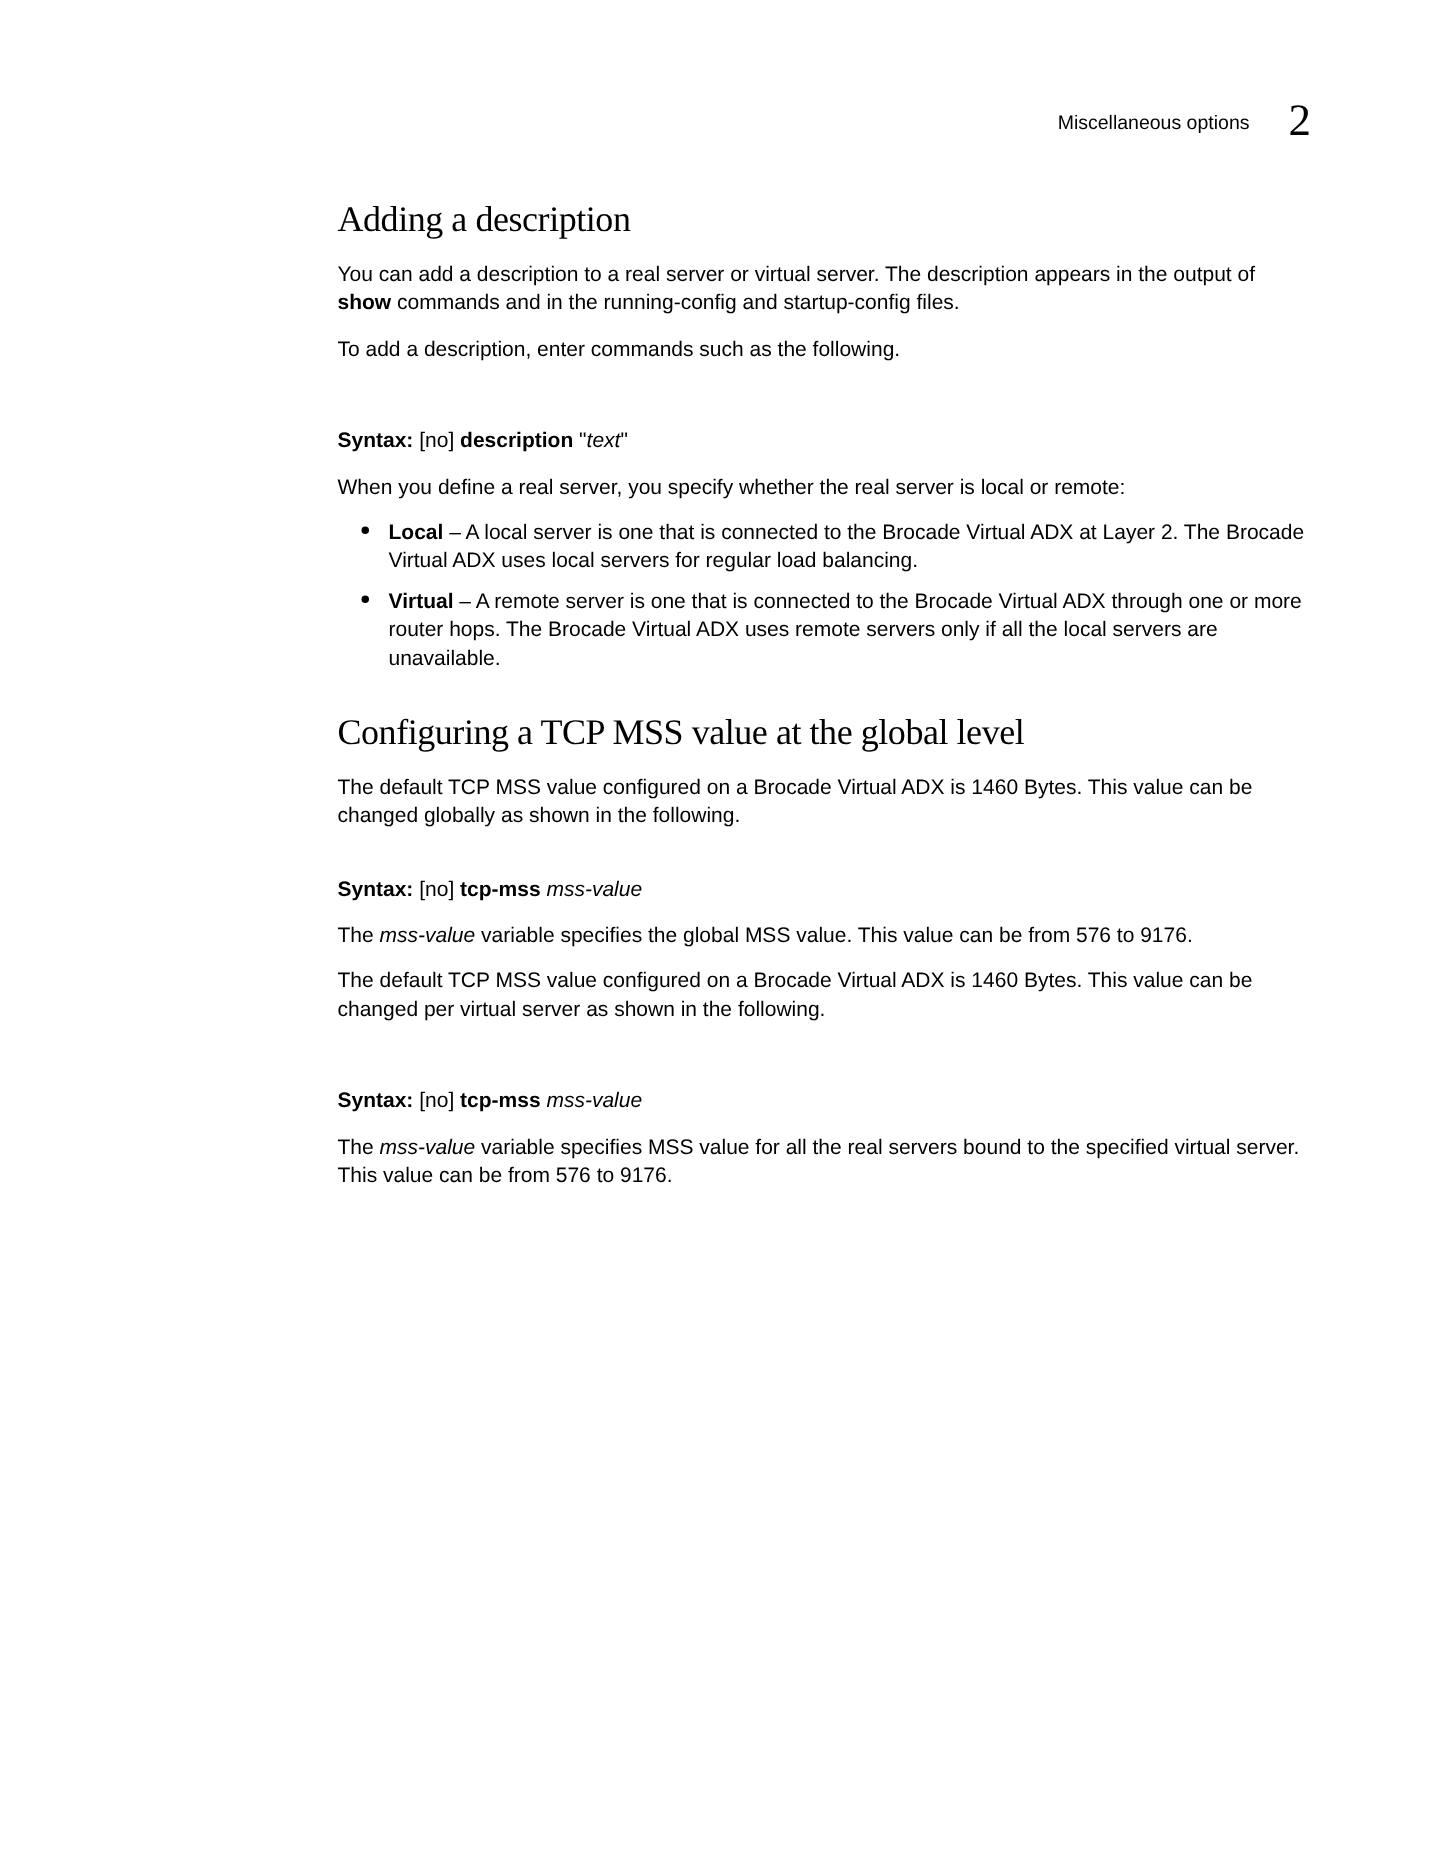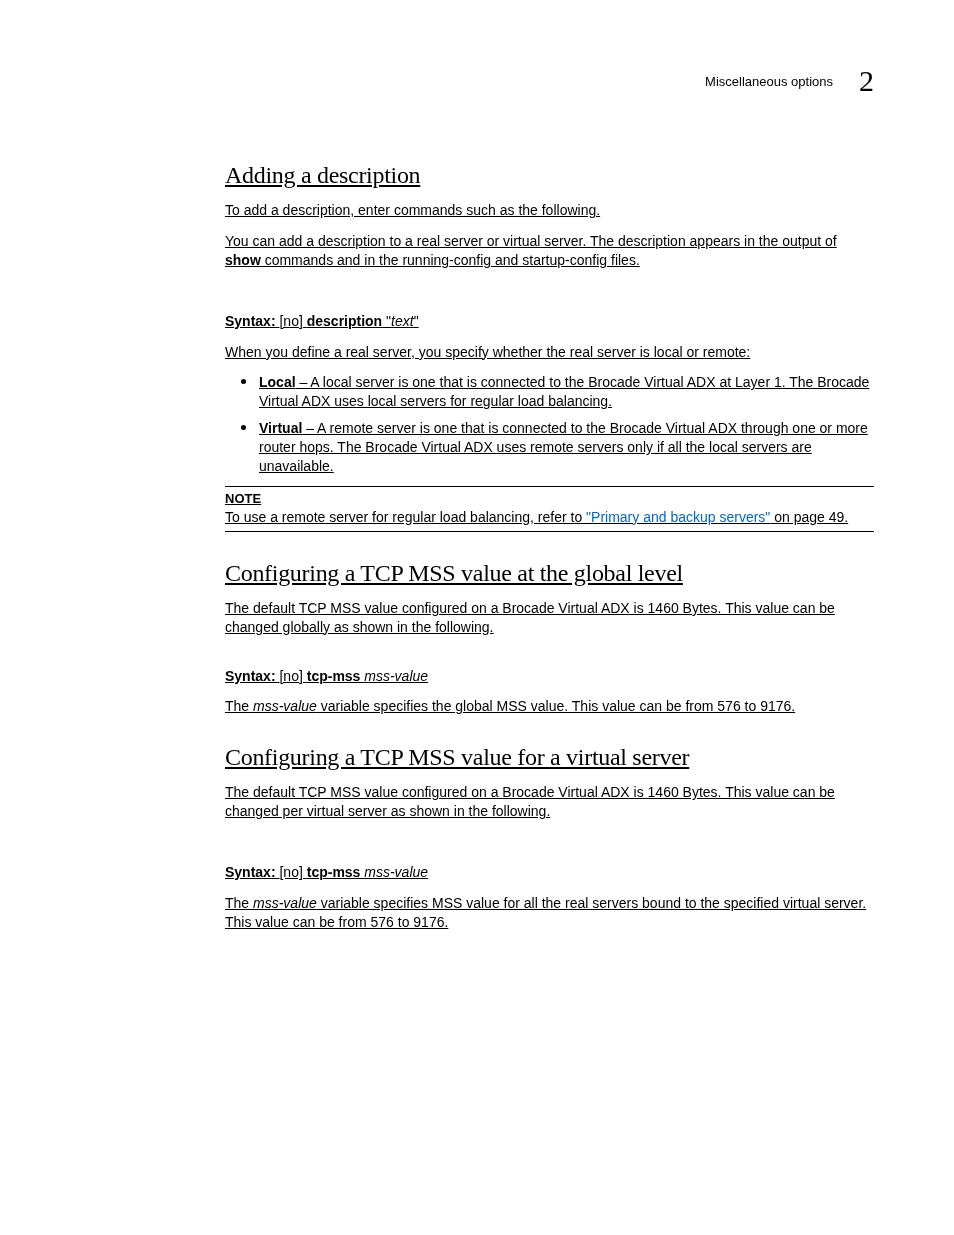--- a/index.html
+++ b/index.html
@@ -11,42 +11,41 @@
   body {
     font-family: Arial, Helvetica, sans-serif;
     color: #000000;
   }
   .page {
     position: relative;
     width: 954px;
     min-height: 1235px;
     box-sizing: border-box;
     padding: 64px 80px 80px 225px;
-    text-decoration: underline;
   }
   .running-header {
     position: absolute;
     top: 64px;
     right: 80px;
     display: flex;
     align-items: center;
     gap: 26px;
   }
   .rh-text {
     font-size: 13px;
     color: #000;
   }
   .rh-num {
     font-family: Georgia, 'Times New Roman', serif;
     font-size: 30px;
     font-weight: 400;
     color: #000;
   }
   .content {
-    margin-top: 98px;
+    margin-top: 70px;
   }
   h2.section {
     font-family: Georgia, 'Times New Roman', serif;
     font-weight: 400;
     font-size: 24px;
     margin: 28px 0 12px 0;
     letter-spacing: -0.3px;
     color: #000;
   }
   h2.section.first {
@@ -115,59 +114,50 @@
 <div class="page">
 
   <div class="running-header">
     <span class="rh-text">Miscellaneous options</span>
     <span class="rh-num">2</span>
   </div>
 
   <div class="content">
 
     <h2 class="section first">Adding a description</h2>
-    <p>To add a description, enter commands such as the following.</p>
     <p>
       <span>You can add a description to a real server or virtual server. The description appears in the output of </span><span class="bold">show</span><span> commands and in the running-config and startup-config files.</span>
     </p>
+    <p>To add a description, enter commands such as the following.</p>
     <p class="syntax">
       <span class="bold">Syntax: </span><span>[no] </span><span class="bold">description</span><span> "</span><span class="italic">text</span><span>"</span>
     </p>
 
     <p>When you define a real server, you specify whether the real server is local or remote:</p>
     <ul class="bullets">
       <li>
         <span class="dot"></span>
-        <span class="bold">Local</span><span> – A local server is one that is connected to the Brocade Virtual ADX at Layer 1. The Brocade Virtual ADX uses local servers for regular load balancing.</span>
+        <span class="bold">Local</span><span> – A local server is one that is connected to the Brocade Virtual ADX at Layer 2. The Brocade Virtual ADX uses local servers for regular load balancing.</span>
       </li>
       <li>
         <span class="dot"></span>
         <span class="bold">Virtual</span><span> – A remote server is one that is connected to the Brocade Virtual ADX through one or more router hops. The Brocade Virtual ADX uses remote servers only if all the local servers are unavailable.</span>
       </li>
     </ul>
 
-    <div class="note-block">
-      <hr class="note-rule">
-      <div class="note-label">NOTE</div>
-      <div class="note-text">
-        <span>To use a remote server for regular load balancing, refer to </span><a href="#" class="link">"Primary and backup servers"</a><span> on page 49.</span>
-      </div>
-      <hr class="note-rule">
-    </div>
 
     <h2 class="section">Configuring a TCP MSS value at the global level</h2>
     <p>The default TCP MSS value configured on a Brocade Virtual ADX is 1460 Bytes. This value can be changed globally as shown in the following.</p>
     <p class="syntax syntax-short">
       <span class="bold">Syntax: </span><span>[no] </span><span class="bold">tcp-mss </span><span class="italic">mss-value</span>
     </p>
     <p>
       <span>The </span><span class="italic">mss-value</span><span> variable specifies the global MSS value. This value can be from 576 to 9176.</span>
     </p>
 
-    <h2 class="section">Configuring a TCP MSS value for a virtual server</h2>
     <p>The default TCP MSS value configured on a Brocade Virtual ADX is 1460 Bytes. This value can be changed per virtual server as shown in the following.</p>
     <p class="syntax">
       <span class="bold">Syntax: </span><span>[no] </span><span class="bold">tcp-mss </span><span class="italic">mss-value</span>
     </p>
     <p>
       <span>The </span><span class="italic">mss-value</span><span> variable specifies MSS value for all the real servers bound to the specified virtual server. This value can be from 576 to 9176.</span>
     </p>
 
   </div>
 </div>

